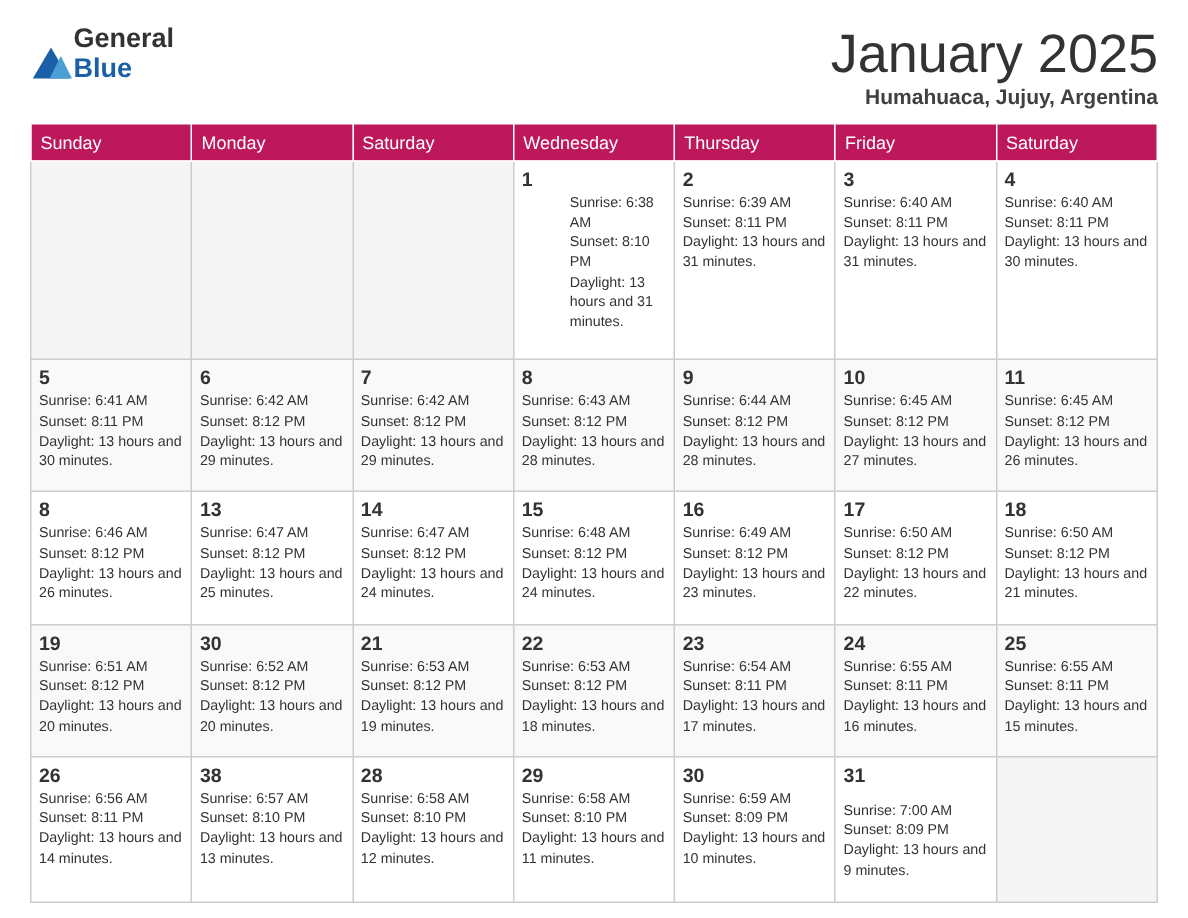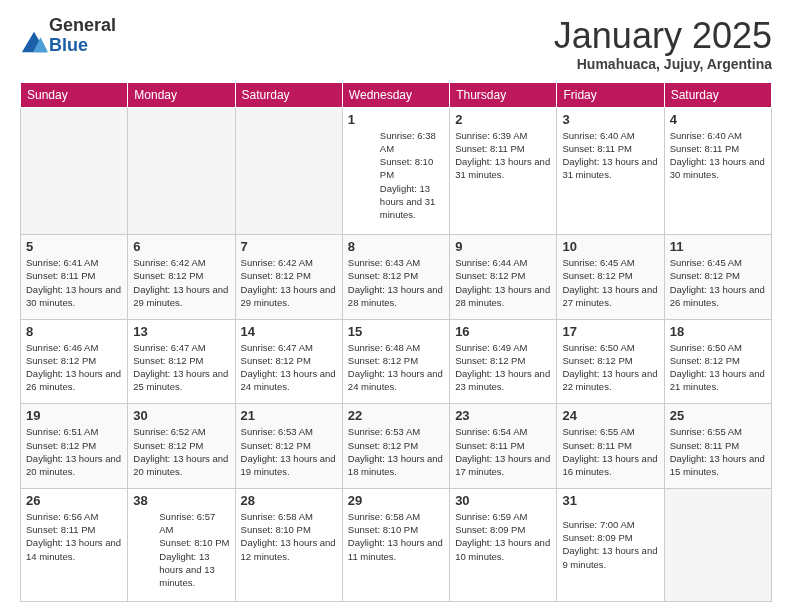--- a/index.html
+++ b/index.html
@@ -299,21 +299,21 @@
         </tr>
         <tr>
           <td>
             <span class="day-number">26</span>
             <div class="day-info" style="white-space: pre-line;">Sunrise: 6:56 AM
 Sunset: 8:11 PM
 Daylight: 13 hours and 14 minutes.</div>
           </td>
           <td>
             <span class="day-number">38</span>
-            <div class="day-info" style="white-space: pre-line; margin-left: 26px;">Sunrise: 6:57 AM
+            <div class="day-info" style="white-space: pre-line;">Sunrise: 6:57 AM
 Sunset: 8:10 PM
 Daylight: 13 hours and 13 minutes.</div>
           </td>
           <td>
             <span class="day-number">28</span>
             <div class="day-info" style="white-space: pre-line;">Sunrise: 6:58 AM
 Sunset: 8:10 PM
 Daylight: 13 hours and 12 minutes.</div>
           </td>
           <td>

